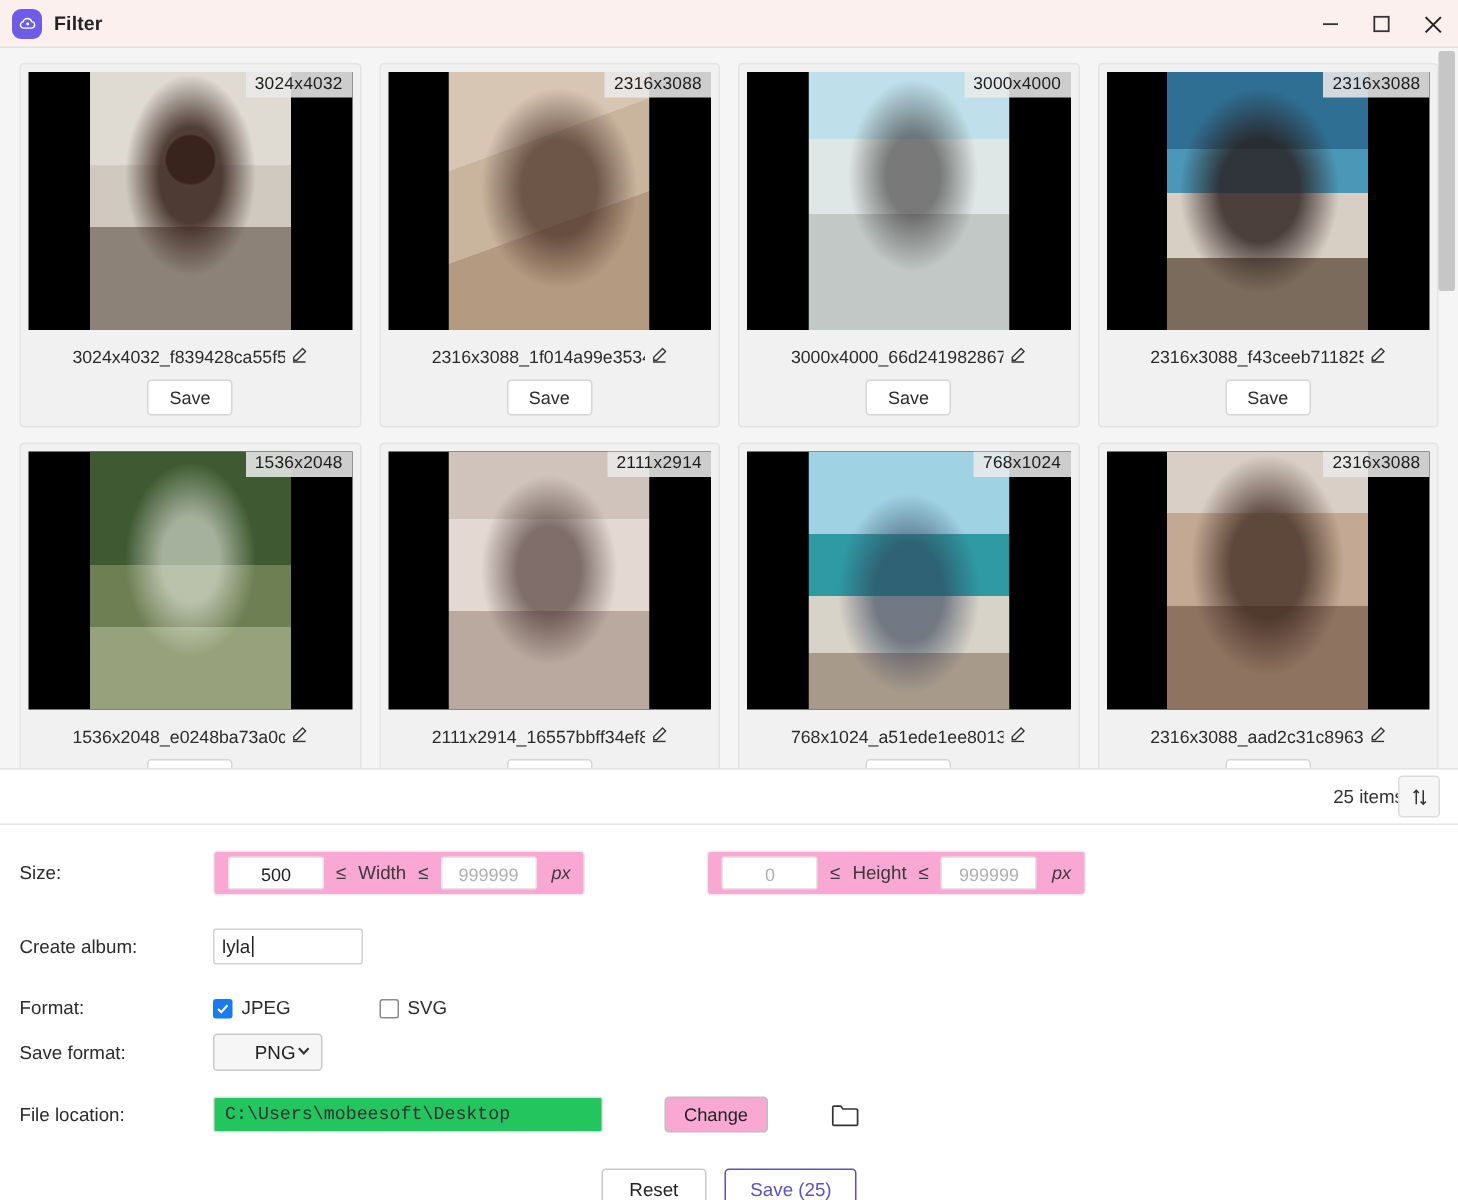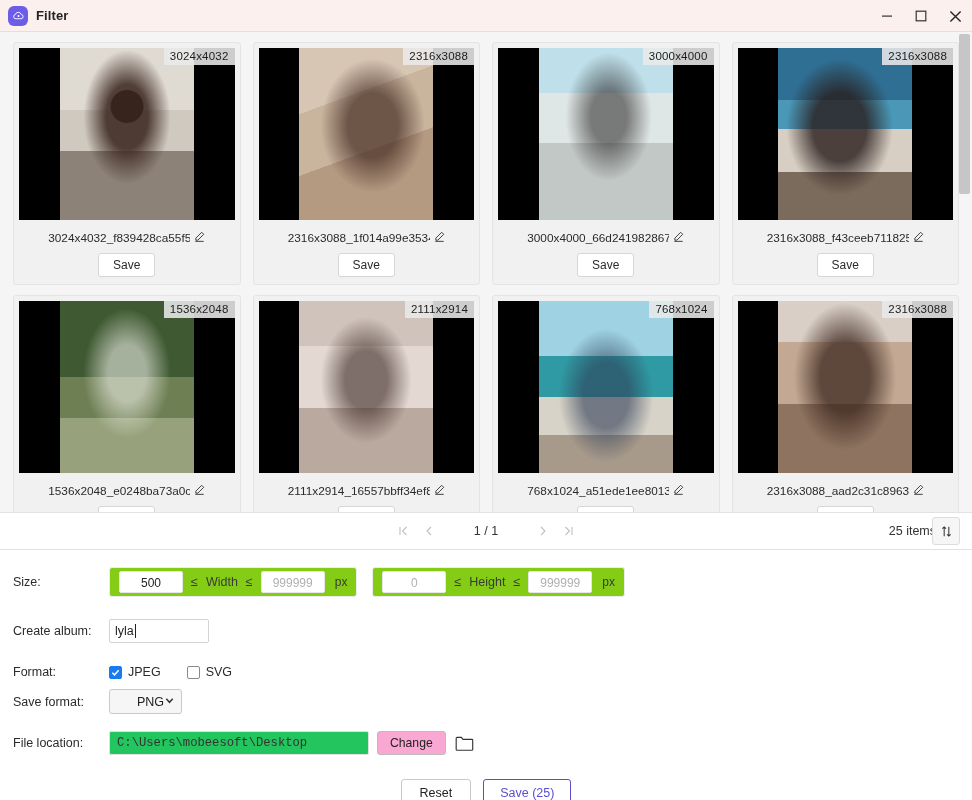--- a/index.html
+++ b/index.html
@@ -74,35 +74,35 @@
   .pgtext{ font-size:12.5px; color:#333; margin:0 26px; min-width:36px; text-align:center;}
   .items{ position:absolute; right:36px; font-size:12.5px; color:#333; }
   .sortbtn{
     position:absolute; right:12px; width:28px;height:28px;border:1px solid #dcdcdc;
     background:#f6f6f6; border-radius:3px; display:flex;align-items:center;justify-content:center;
     cursor:pointer;
   }
 
   
   .form{ padding:0 0 0 0; background:#fff; }
-  .row{ display:flex; align-items:center; height:auto; padding-left:13px; }
+  .row{ display:flex; align-items:center; height:auto; padding-left:13px;gap:33px; }
   .row-label{ font-size:12.5px; color:#2b2b2b; width:96px; flex:0 0 96px;}
   .sizerow{ margin-top:17px; }
   .range{
-    display:flex; align-items:center; background:#84cc16; border:1px solid #ececec;
+    display:flex; align-items:center; background:#f9a8d4; border:1px solid #ececec;
     border-radius:3px; height:30px; padding:0 9px; gap:8px;
   }
   .numfield{
     width:64px; height:22px; background:#fff; border:1px solid #e6e6e6; border-radius:2px;
     font-size:12px; text-align:center; color:#222; font-family:inherit; outline:none;
     line-height:22px;
   }
   .numfield.placeholder{ color:#b0b0b0; }
   .cmp{ font-size:12.5px; color:#3a3a3a; }
-  .unit{ font-size:12px; color:#3a3a3a; margin-left:2px;}
+  .unit{ font-size:12px; color:#3a3a3a; margin-left:2px;font-style:italic;}
   .gapbox{ width:15px; }
 
   .formatrow{ margin-top:22px; }
   .chk{ display:flex; align-items:center; gap:6px; margin-right:26px; cursor:pointer;}
   .box{
     width:13px;height:13px;border:1px solid #8a8a8a;border-radius:2px;background:#fff;
     display:flex;align-items:center;justify-content:center;
   }
   .box.on{ background:#1a7af0; border-color:#1a7af0; }
   .chk span{ font-size:12.5px; color:#2b2b2b; }
@@ -314,45 +314,20 @@
         </div>
         <button class="savebtn">Save</button>
       </div>
     </div>
   <div class="vscroll">
     <div class="vthumb"></div>
   </div>
 </div>
 
 <div class="pager">
-  <div class="pagenav">
-    <div class="pg">
-      <svg width="12" height="12" viewBox="0 0 12 12" fill="none" stroke="#c0c0c0" stroke-width="1.1">
-        <path d="M9.5 2 L5.5 6 L9.5 10"></path>
-          <path d="M3 2 L3 10"></path>
-      </svg>
-    </div>
-    <div class="pg">
-      <svg width="12" height="12" viewBox="0 0 12 12" fill="none" stroke="#c0c0c0" stroke-width="1.1">
-          <path d="M8 2 L4 6 L8 10"></path>
-        </svg>
-    </div>
-    <div class="pgtext">1 / 1</div>
-    <div class="pg">
-      <svg width="12" height="12" viewBox="0 0 12 12" fill="none" stroke="#c0c0c0" stroke-width="1.1">
-          <path d="M4 2 L8 6 L4 10"></path>
-        </svg>
-    </div>
-    <div class="pg">
-      <svg width="12" height="12" viewBox="0 0 12 12" fill="none" stroke="#c0c0c0" stroke-width="1.1">
-        <path d="M2.5 2 L6.5 6 L2.5 10"></path>
-          <path d="M9 2 L9 10"></path>
-      </svg>
-    </div>
-  </div>
   <div class="items">25 items</div>
   <div class="sortbtn">
     <svg width="13" height="13" viewBox="0 0 14 14" fill="none" stroke="#333" stroke-width="1.1">
       <path d="M4.5 12 L4.5 2 M2.6 3.9 L4.5 2 L6.4 3.9"></path>
       <path d="M9.5 2 L9.5 12 M7.6 10.1 L9.5 12 L11.4 10.1"></path>
     </svg>
   </div>
 </div>
 
 <div class="form">

